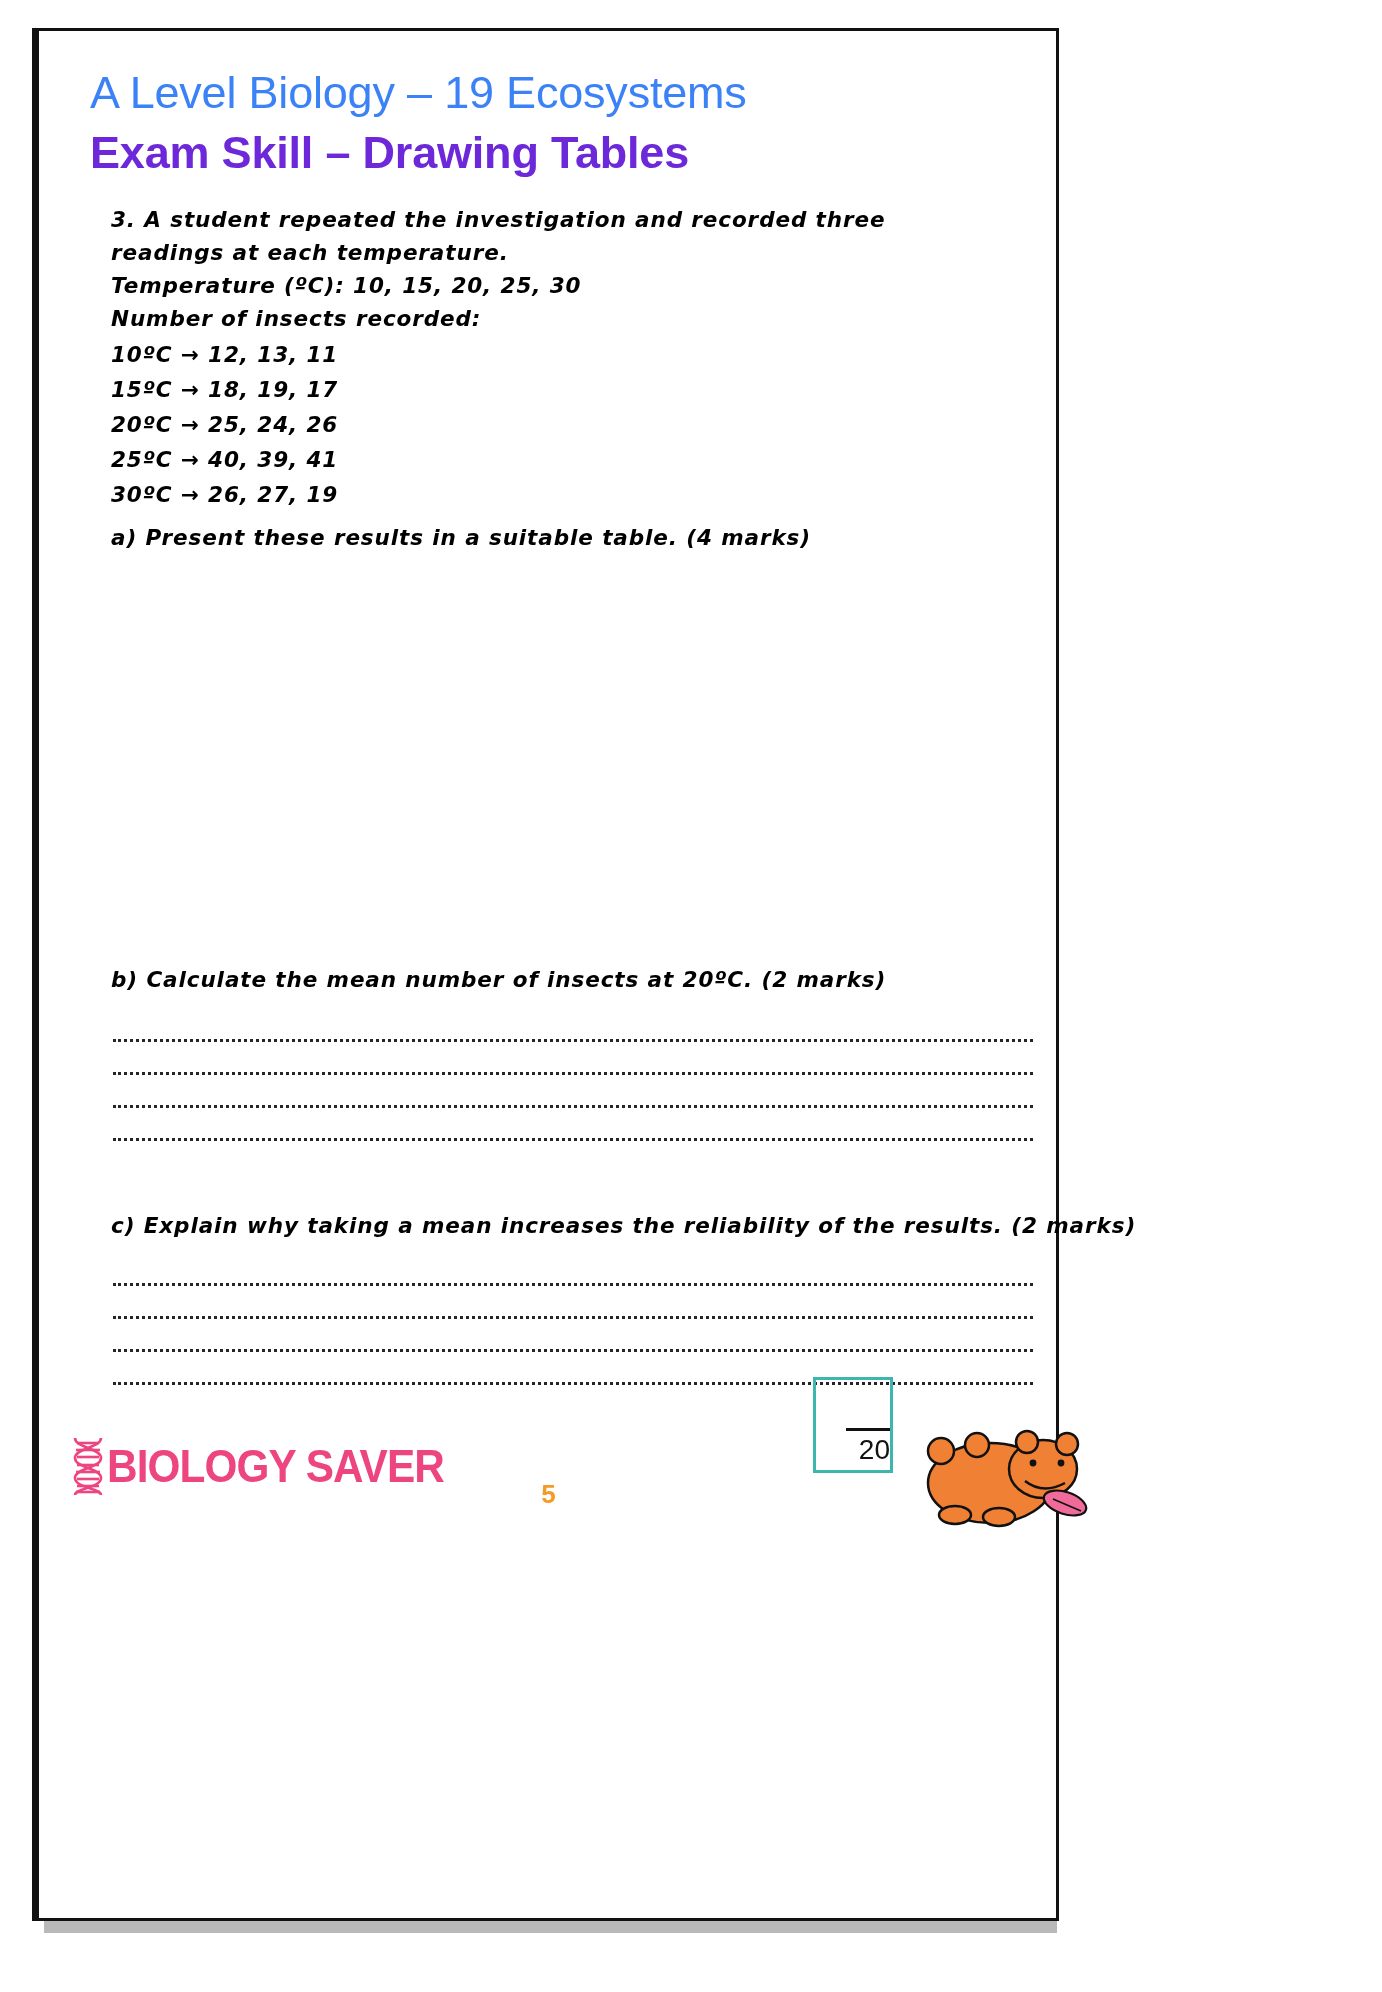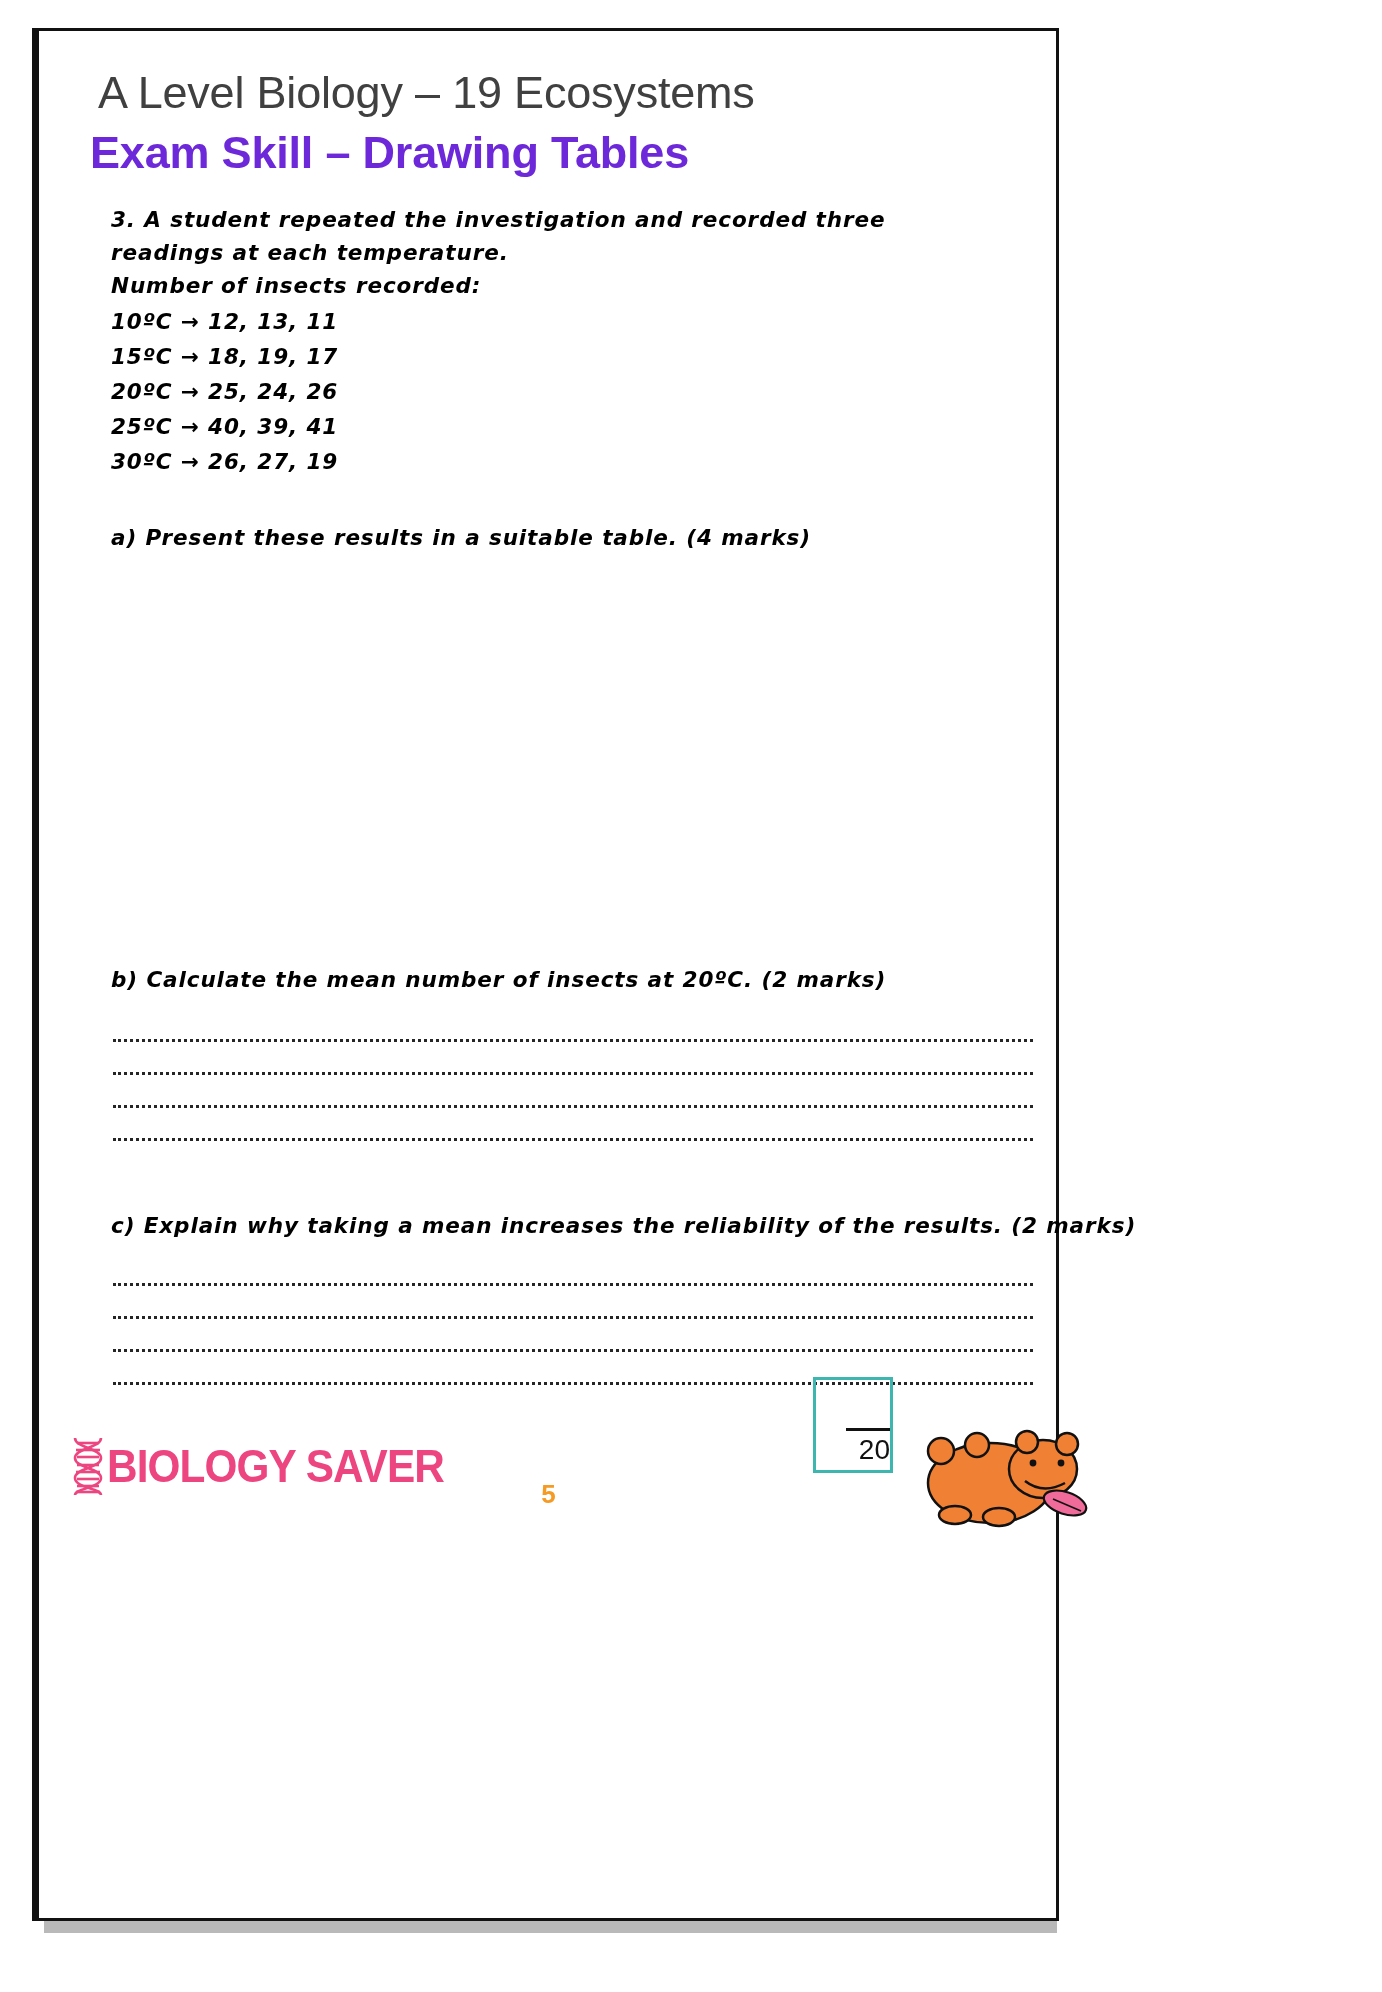--- a/index.html
+++ b/index.html
@@ -15,23 +15,23 @@
     position:absolute;left:32px;top:28px;width:1027px;height:1893px;
     background:#ffffff;border:3px solid #111111;box-sizing:border-box;
   }
   .page::before{
     content:"";position:absolute;left:-3px;top:-3px;width:7px;height:1893px;
     background:#111111;
   }
   .content{position:absolute;left:0;top:0;width:100%;height:100%;}
 
   .title1{
-    position:absolute;left:63px;top:36px;
+    position:absolute;left:55px;top:36px;
     font-family:"Liberation Sans", sans-serif;
-    font-size:45px;font-weight:400;color:#404040;white-space:nowrap;
+    font-size:45px;font-weight:400;color:#3b82f6;white-space:nowrap;
     letter-spacing:-0.2px;
   }
   .title2{
     position:absolute;left:55px;top:96px;
     font-family:"Liberation Sans", sans-serif;
     font-size:45px;font-weight:700;color:#6d28d9;white-space:nowrap;
     letter-spacing:-0.2px;
   }
 
   .hand{
@@ -95,20 +95,21 @@
 <div class="page-shadow"></div>
 
 <div class="page">
   <div class="content">
 
     <div class="title1">A Level Biology – 19 Ecosystems</div>
     <div class="title2">Exam Skill – Drawing Tables</div>
 
     <div class="qblock">
       <div class="hand qintro">3. A student repeated the investigation and recorded three readings at each temperature.</div>
+      <div class="hand qline">Temperature (ºC): 10, 15, 20, 25, 30</div>
       <div class="hand qline">Number of insects recorded:</div>
       <div class="datalist">
         <div class="hand datarow">10ºC → 12, 13, 11</div>
         <div class="hand datarow">15ºC → 18, 19, 17</div>
         <div class="hand datarow">20ºC → 25, 24, 26</div>
         <div class="hand datarow">25ºC → 40, 39, 41</div>
         <div class="hand datarow">30ºC → 26, 27, 19</div>
       </div>
     </div>
 

